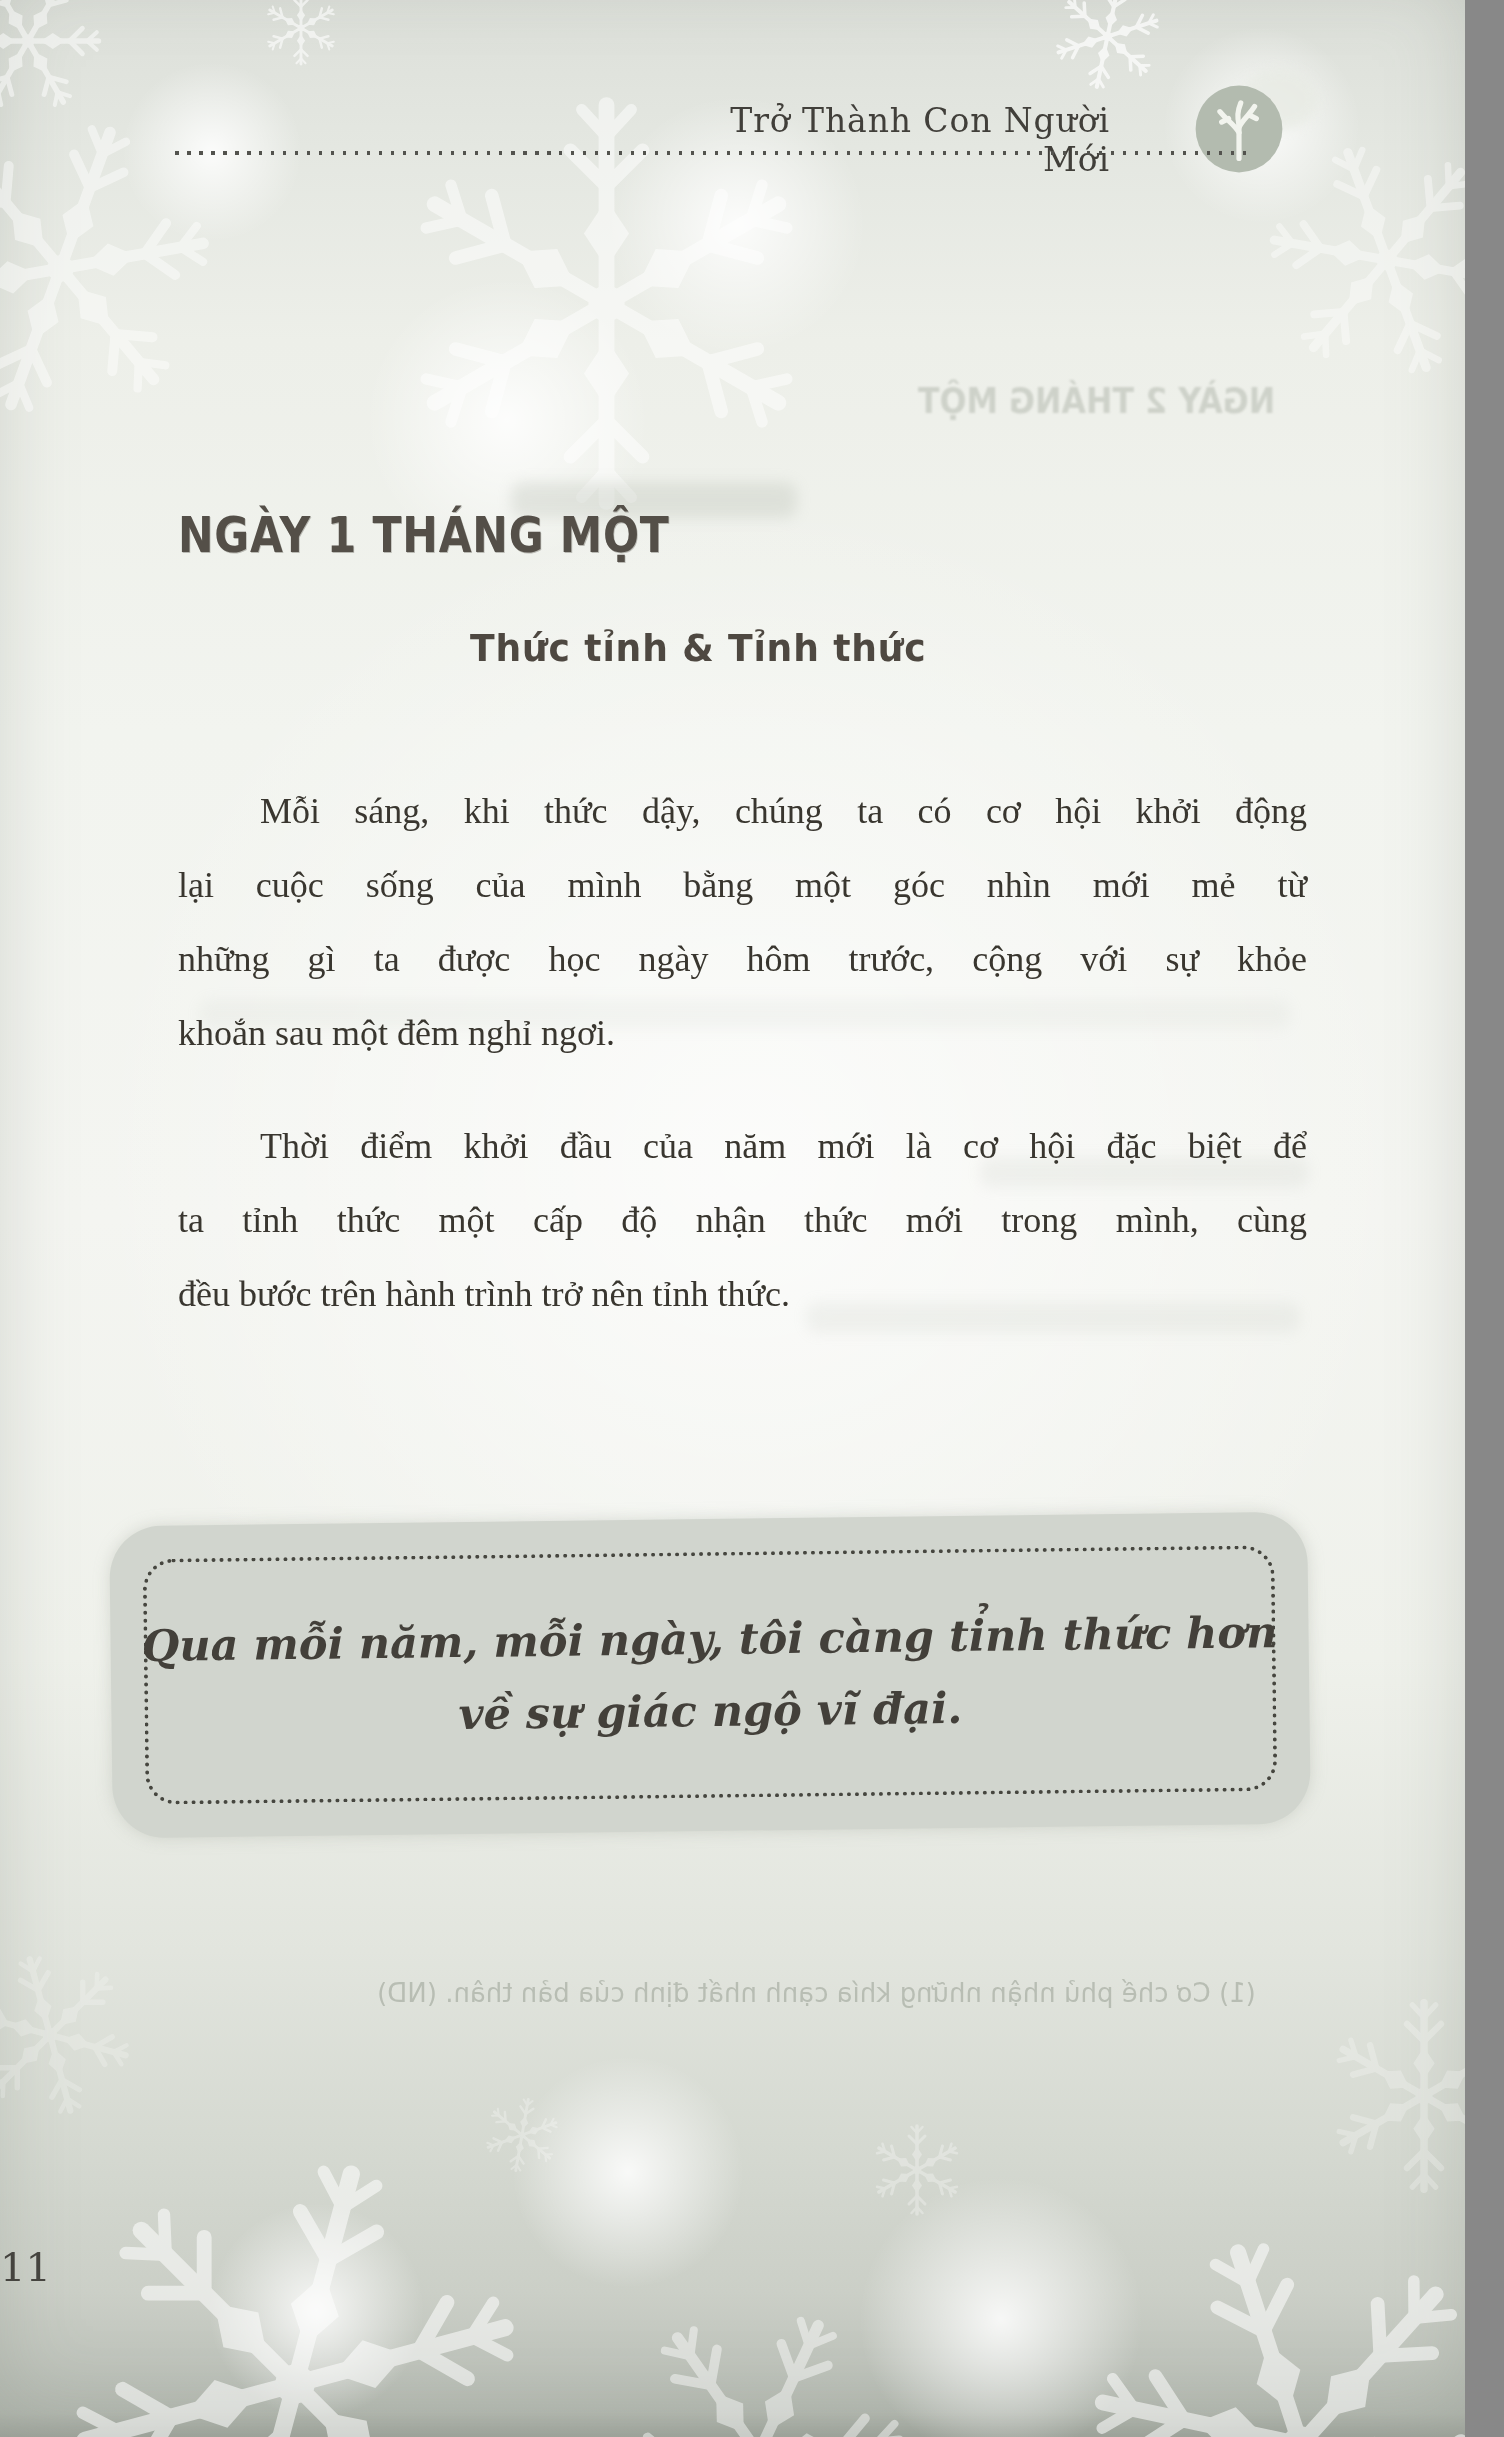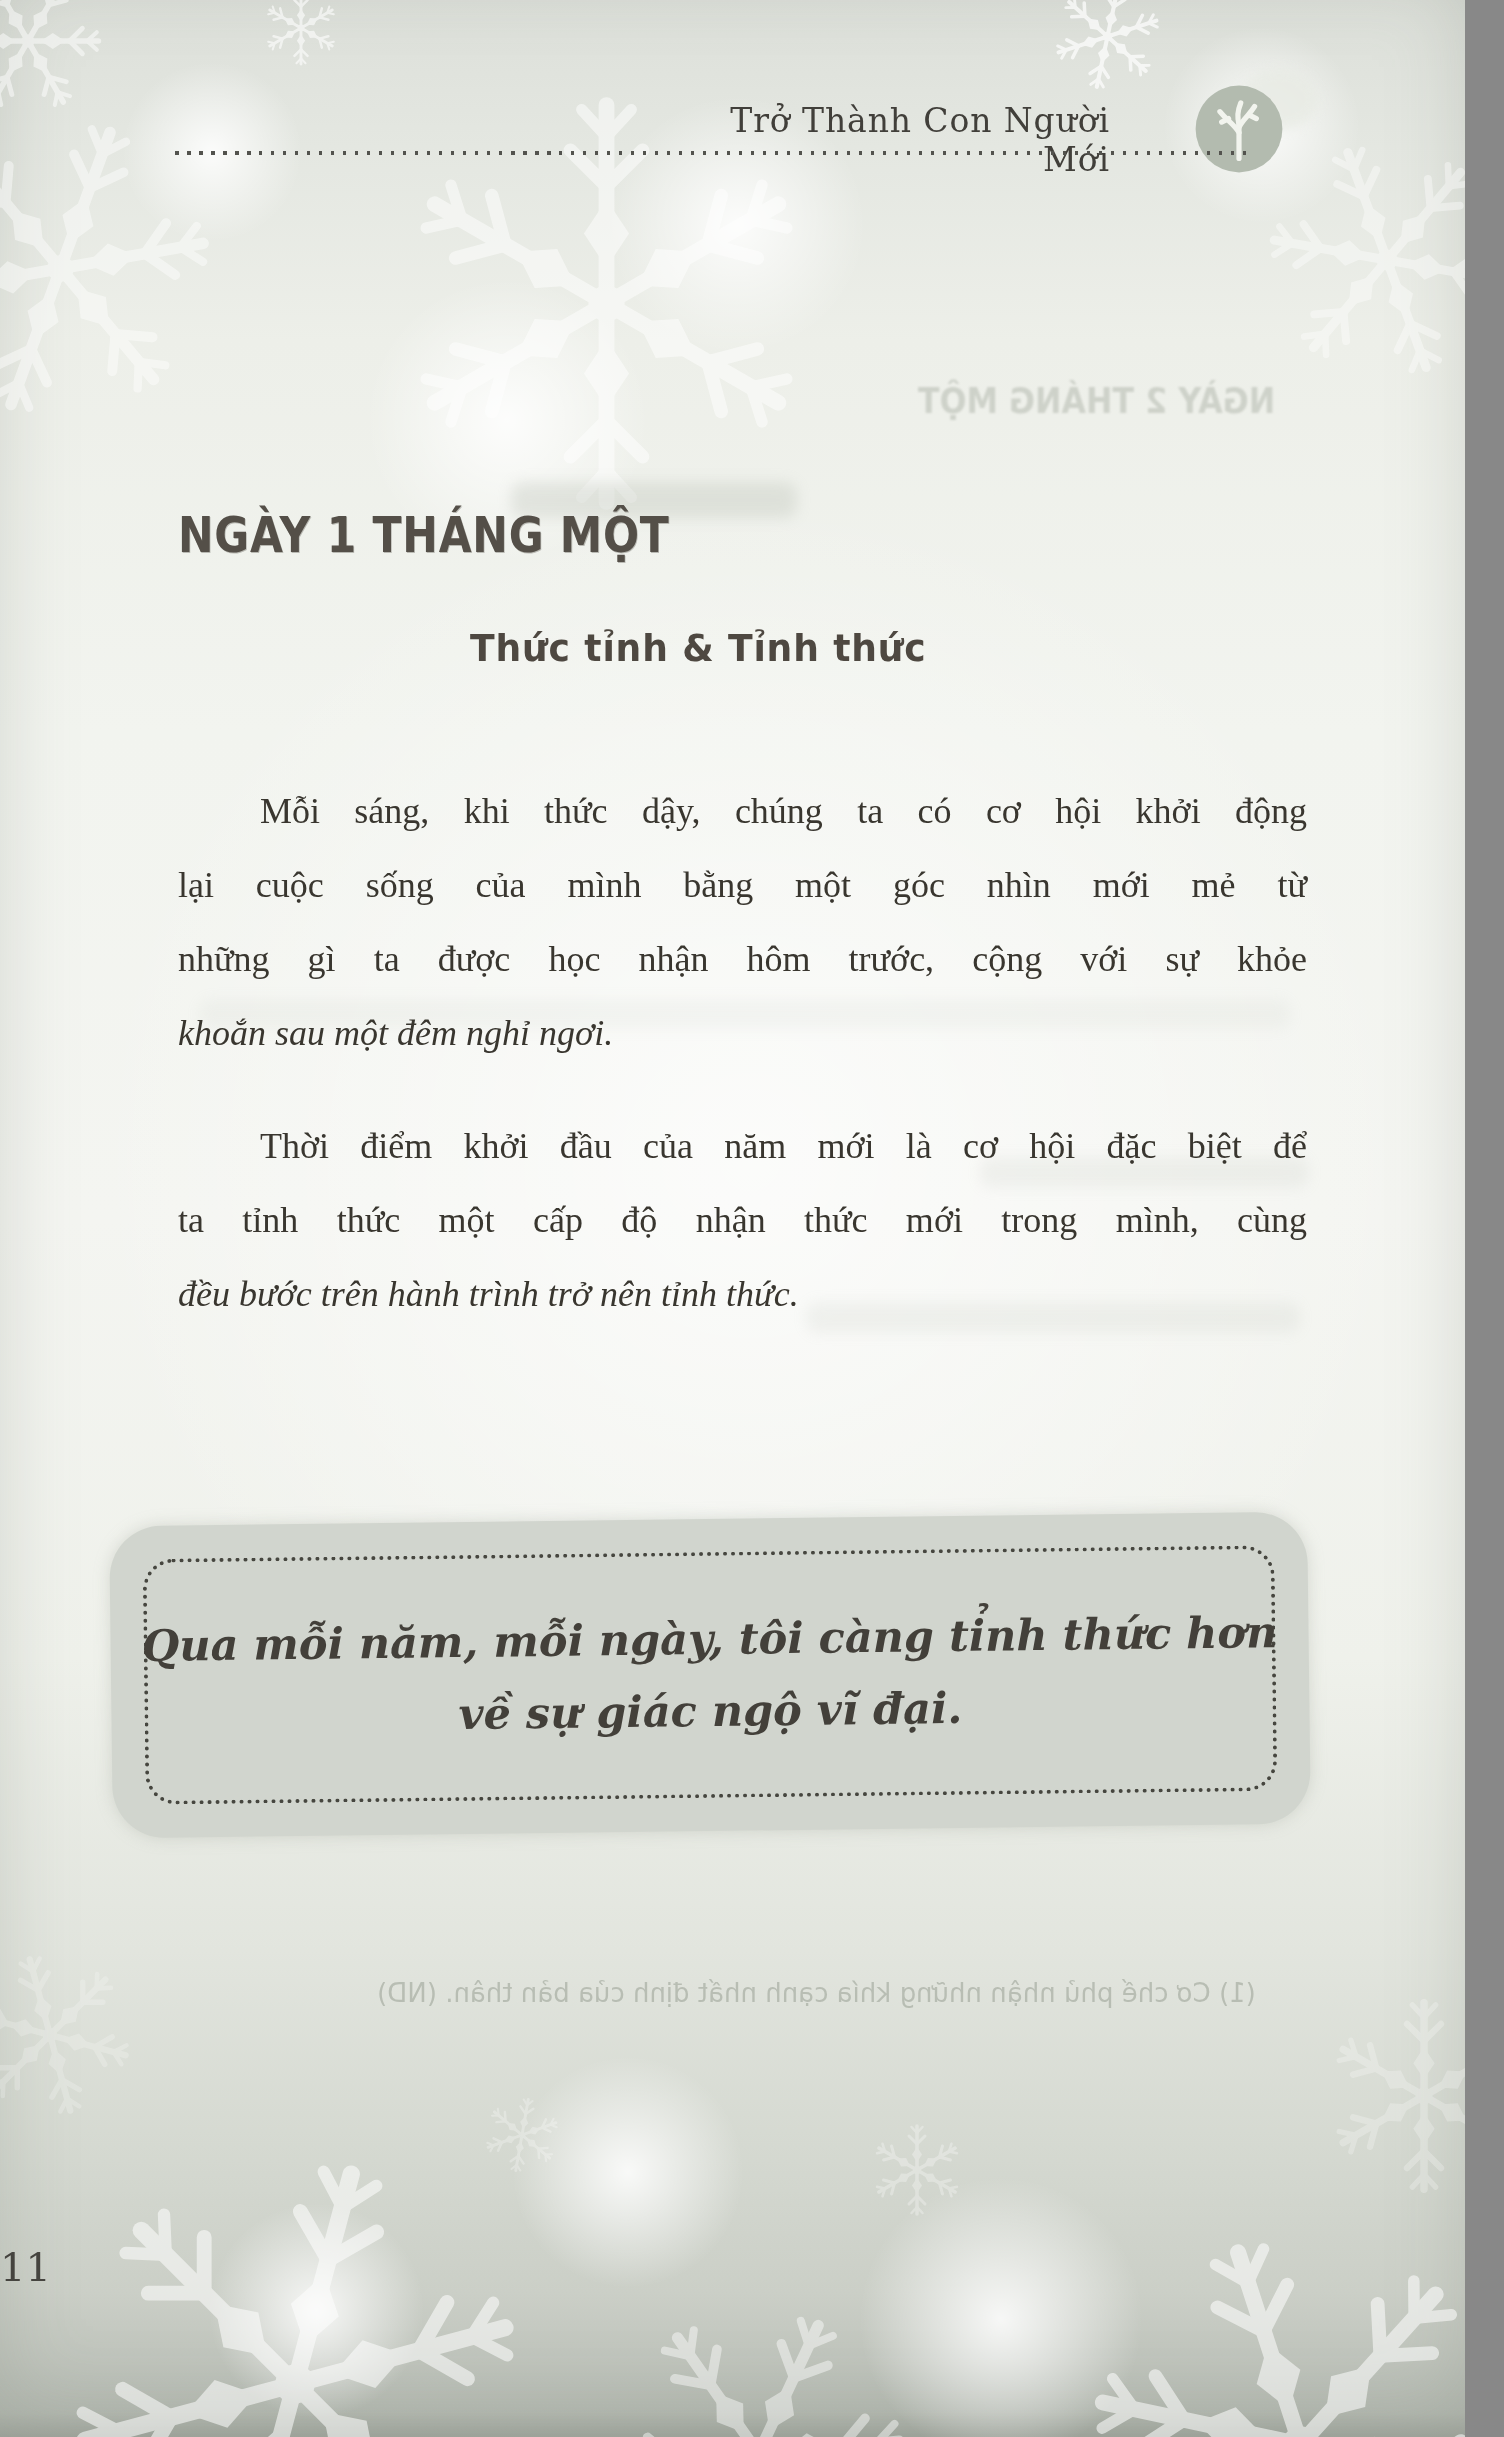--- a/index.html
+++ b/index.html
@@ -100,21 +100,21 @@
   
   .body-text {
     position: absolute; left: 178px; top: 774px; width: 1129px;
     font-family: "Liberation Serif", serif;
     font-size: 36px; color: #39362f;
   }
   .para { margin: 0; }
   .para + .para { margin-top: 39px; }
   .line { height: 74px; line-height: 74px; text-align: justify; text-align-last: justify; white-space: nowrap; }
   .line.indent { text-indent: 82px; }
-  .line.last { text-align-last: left; white-space: normal; font-style: italic; }
+  .line.last { text-align-last: left; white-space: normal; }
 
   
   .quote-box {
     position: absolute; left: 111px; top: 1519px; width: 1198px; height: 312px;
     background: #d1d5ce; border-radius: 52px;
     transform: rotate(-.7deg);
     box-shadow: 0 0 15.6px rgba(160,166,156,.35);
   }
   .quote-border {
     position: absolute; left: 33px; right: 33px; top: 33px; bottom: 33px;
@@ -231,21 +231,21 @@
   <div class="bleed bleed-bar bb4"></div>
   <div class="bleed bleed-footnote">(1) Cơ chế phủ nhận những khía cạnh nhất định của bản thân. (ND)</div>
 
   <h1 class="day-heading">NGÀY 1 THÁNG MỘT</h1>
   <h2 class="day-subtitle">Thức tỉnh &amp; Tỉnh thức</h2>
 
   <div class="body-text">
     <div class="para">
       <div class="line indent">Mỗi sáng, khi thức dậy, chúng ta có cơ hội khởi động</div>
       <div class="line">lại cuộc sống của mình bằng một góc nhìn mới mẻ từ</div>
-      <div class="line">những gì ta được học nhận hôm trước, cộng với sự khỏe</div>
+      <div class="line">những gì ta được học ngày hôm trước, cộng với sự khỏe</div>
       <div class="line last">khoắn sau một đêm nghỉ ngơi.</div>
     </div>
     <div class="para">
       <div class="line indent">Thời điểm khởi đầu của năm mới là cơ hội đặc biệt để</div>
       <div class="line">ta tỉnh thức một cấp độ nhận thức mới trong mình, cùng</div>
       <div class="line last">đều bước trên hành trình trở nên tỉnh thức.</div>
     </div>
   </div>
 
   <div class="quote-box">

